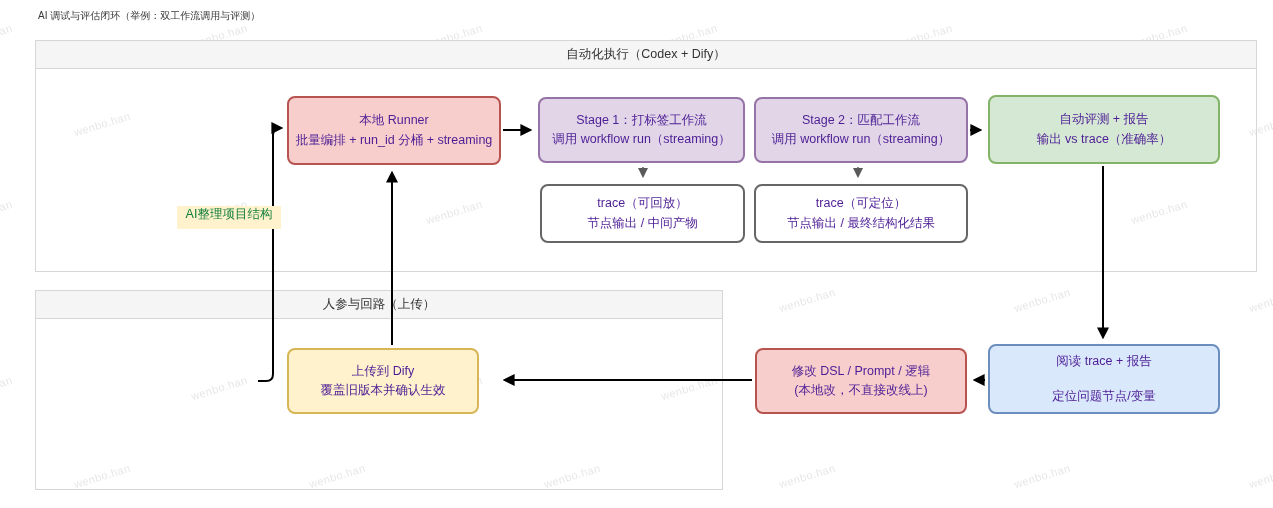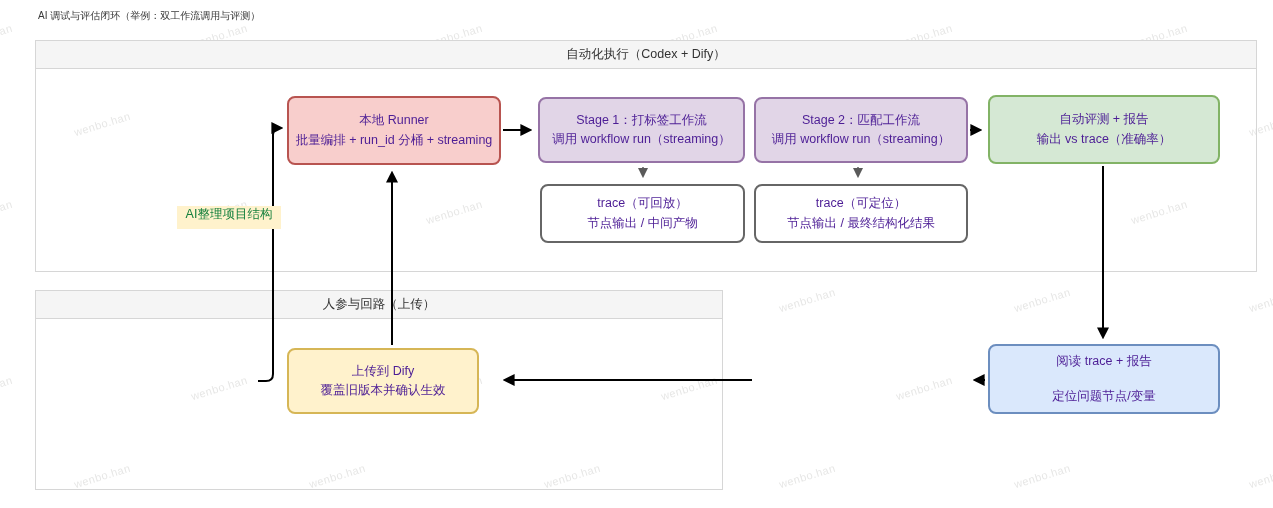--- a/index.html
+++ b/index.html
@@ -145,19 +145,23 @@
   <div class="tag" style="left: 177px; top: 206px; width: 104px; height: 23px; background-color: rgb(255, 242, 204);">
     <span>AI整理项目结构</span>
   </div>
 
 
   <div class="node" style="left: 287px; top: 348px; width: 192px; height: 66px; background-color: rgb(255, 242, 204); border-color: rgb(214, 182, 86);">
     <div>上传到 Dify</div>
     <div>覆盖旧版本并确认生效</div>
   </div>
 
+  <div class="node" style="left: 755px; top: 348px; width: 212px; height: 66px; background-color: rgb(248, 206, 204); border-color: rgb(184, 84, 80);">
+    <div>修改 DSL / Prompt / 逻辑</div>
+    <div>(本地改，不直接改线上)</div>
+  </div>
 
   <div class="node" style="left: 988px; top: 344px; width: 232px; height: 70px; background-color: rgb(218, 232, 252); border-color: rgb(108, 142, 191); gap: 16px;">
     <div>阅读 trace + 报告</div>
     <div>定位问题节点/变量</div>
   </div>
 
 </div>
 
 </body></html>

